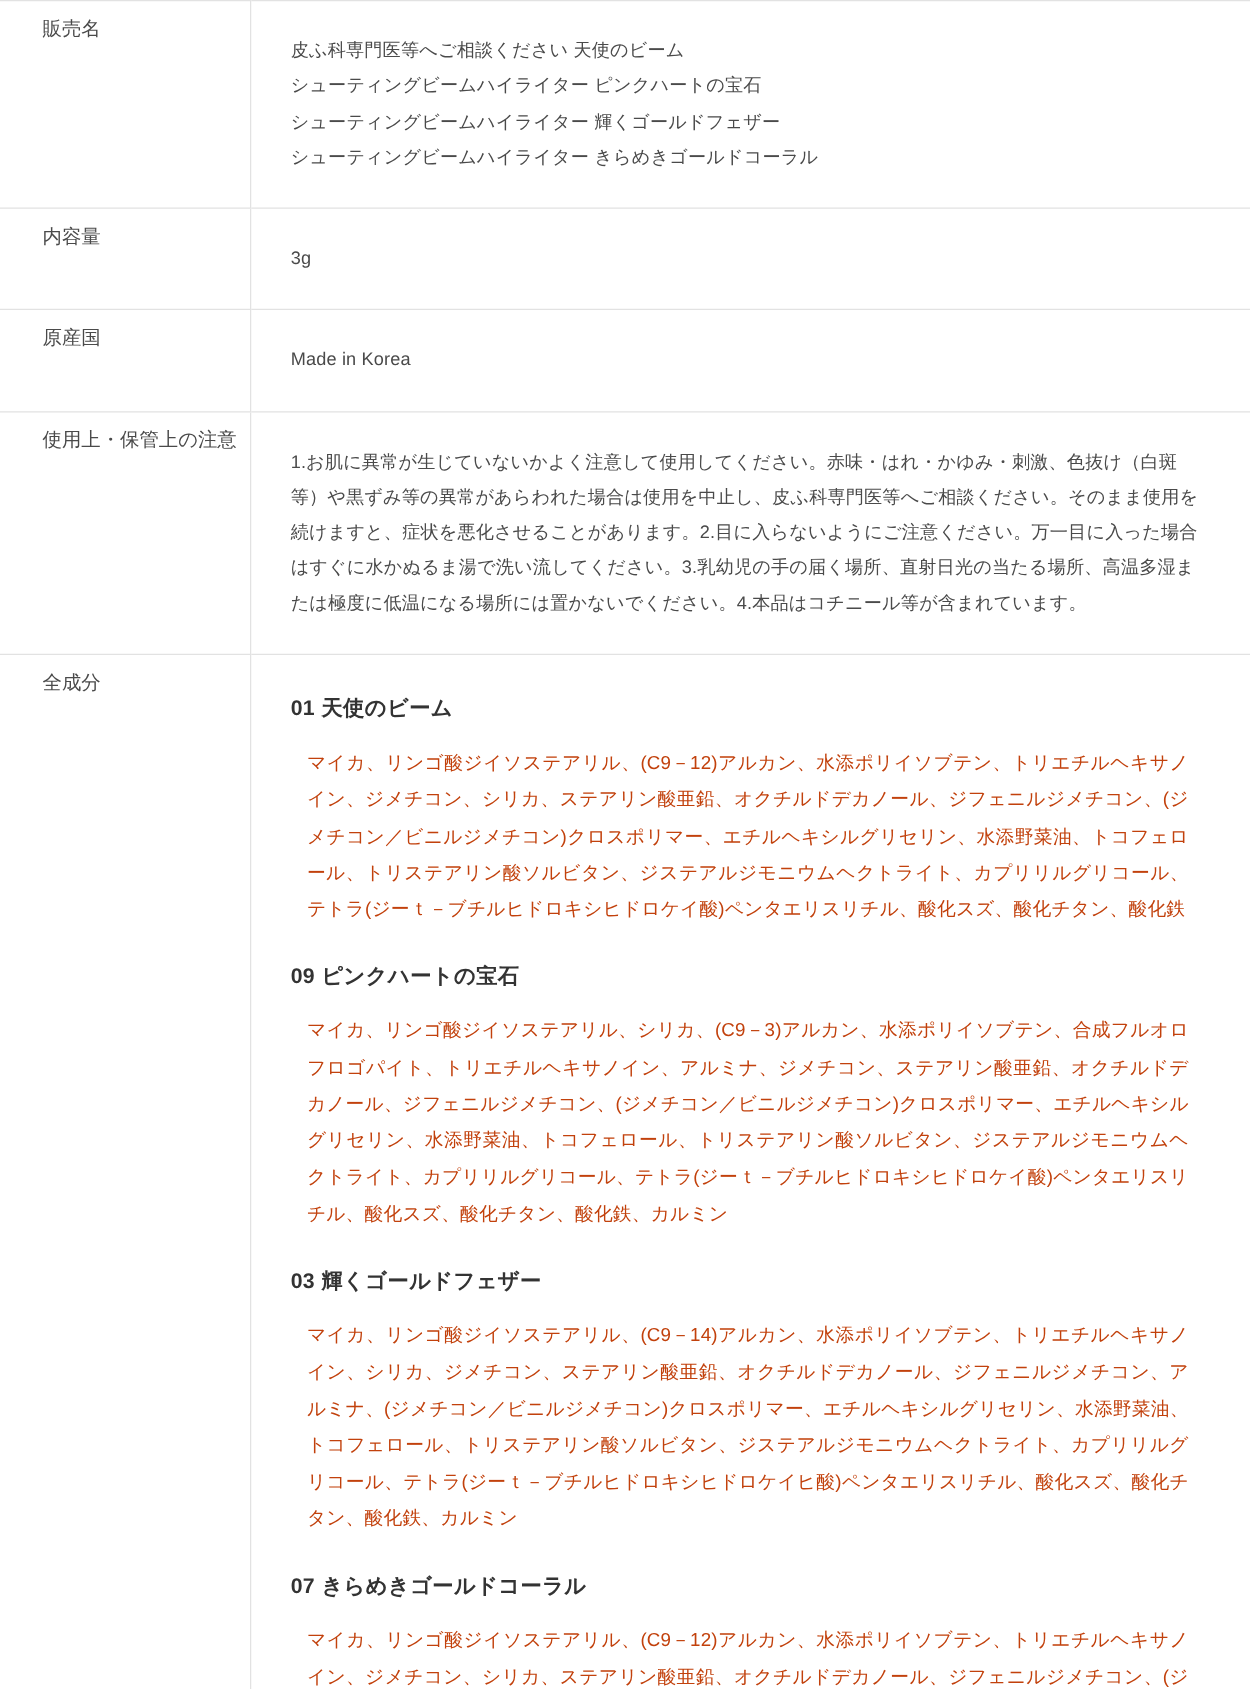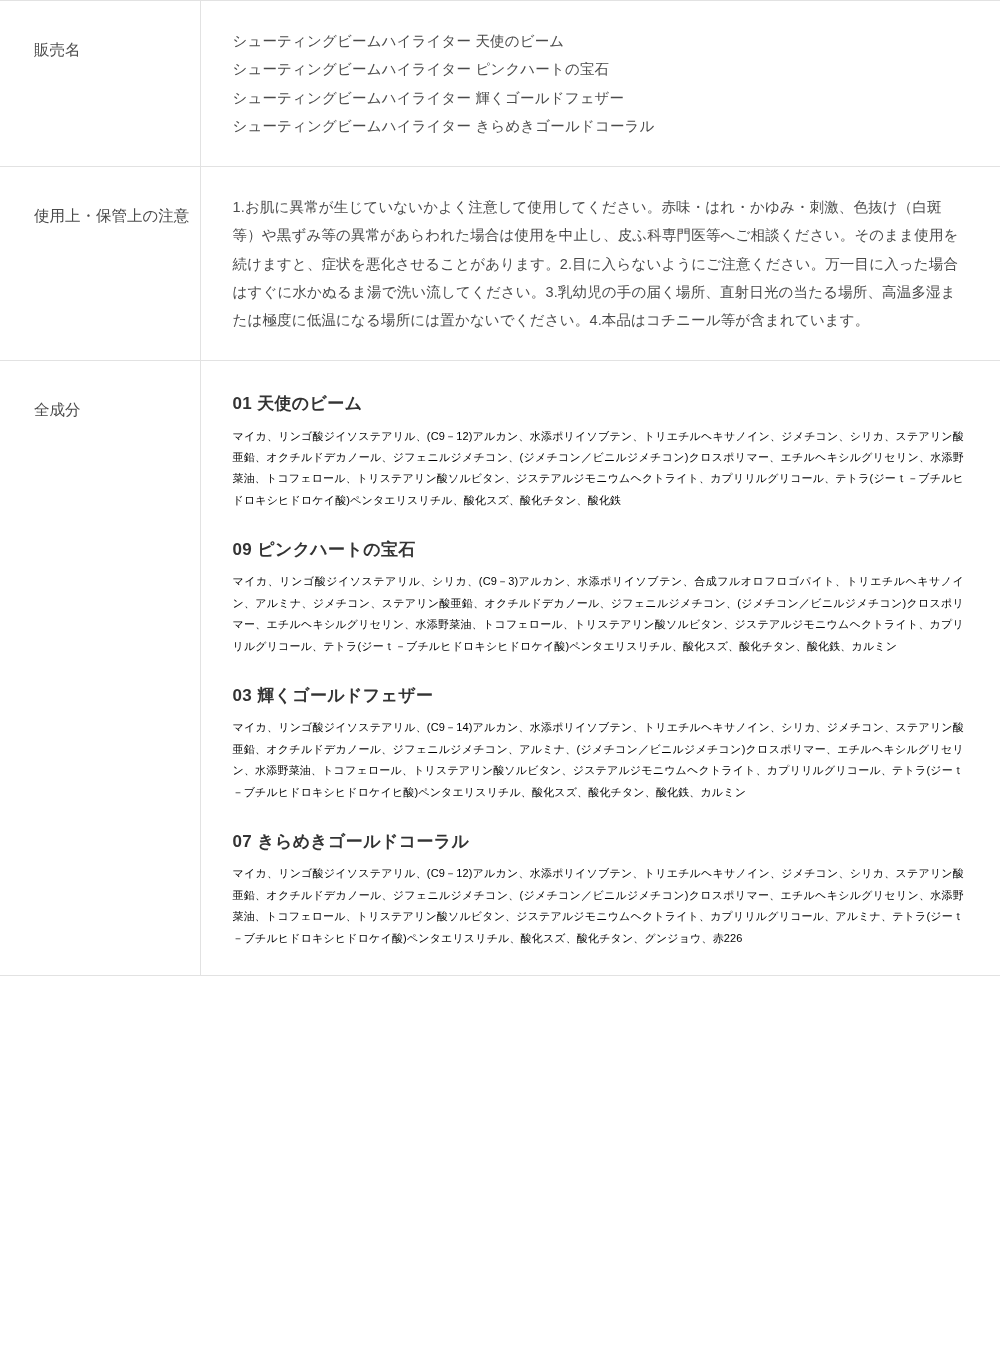--- a/index.html
+++ b/index.html
@@ -30,21 +30,21 @@
   .product-spec-table tr:last-child {
     border-bottom: 1px solid #e2e2e2;
   }
   th.spec-label {
     width: 200px;
     text-align: left;
     vertical-align: top;
     font-weight: 500;
     font-size: 15.5px;
     color: #4a4a4a;
-    padding: 36px 10px 26px 34px;
+    padding: 10px 10px 26px 34px;
     line-height: 1.7;
     border-right: 1px solid #e2e2e2;
     background: #ffffff;
   }
   td.spec-value {
     vertical-align: top;
     font-size: 14.5px;
     color: #4a4a4a;
     padding: 26px 36px 26px 32px;
     line-height: 1.95;
@@ -65,46 +65,58 @@
     margin-bottom: 0;
   }
   .ing-title {
     font-weight: 700;
     font-size: 17px;
     color: #333333;
     margin: 0 0 5px 0;
     letter-spacing: 0.02em;
   }
   .ing-body {
-    font-size: 11px;
+    font-size: 15px;
     line-height: 1.95;
-    color: #000000;
-    margin: 0;
+    color: #c2410c;
+    margin: 13px;
     text-align: justify;
   }
   .ingredients-cell {
     padding-top: 30px;
     padding-bottom: 64px;
   }
   .ingredients-label {
     padding-top: 30px;
   }
 </style>
 </head>
 <body>
 
 <table class="product-spec-table">
   <tbody>
     <tr>
       <th class="spec-label">販売名</th>
       <td class="spec-value">
-        <span class="value-line">シューティングビームハイライター 天使のビーム</span>
+        <span class="value-line">皮ふ科専門医等へご相談ください 天使のビーム</span>
         <span class="value-line">シューティングビームハイライター ピンクハートの宝石</span>
         <span class="value-line">シューティングビームハイライター 輝くゴールドフェザー</span>
         <span class="value-line">シューティングビームハイライター きらめきゴールドコーラル</span>
+      </td>
+    </tr>
+    <tr>
+      <th class="spec-label">内容量</th>
+      <td class="spec-value">
+        <span class="value-line">3g</span>
+      </td>
+    </tr>
+    <tr>
+      <th class="spec-label">原産国</th>
+      <td class="spec-value">
+        <span class="value-line">Made in Korea</span>
       </td>
     </tr>
     <tr>
       <th class="spec-label">使用上・保管上の注意</th>
       <td class="spec-value spec-note">1.お肌に異常が生じていないかよく注意して使用してください。赤味・はれ・かゆみ・刺激、色抜け（白斑等）や黒ずみ等の異常があらわれた場合は使用を中止し、皮ふ科専門医等へご相談ください。そのまま使用を続けますと、症状を悪化させることがあります。2.目に入らないようにご注意ください。万一目に入った場合はすぐに水かぬるま湯で洗い流してください。3.乳幼児の手の届く場所、直射日光の当たる場所、高温多湿または極度に低温になる場所には置かないでください。4.本品はコチニール等が含まれています。</td>
     </tr>
     <tr>
       <th class="spec-label ingredients-label">全成分</th>
       <td class="spec-value ingredients-cell">
         <div class="ing-group">

